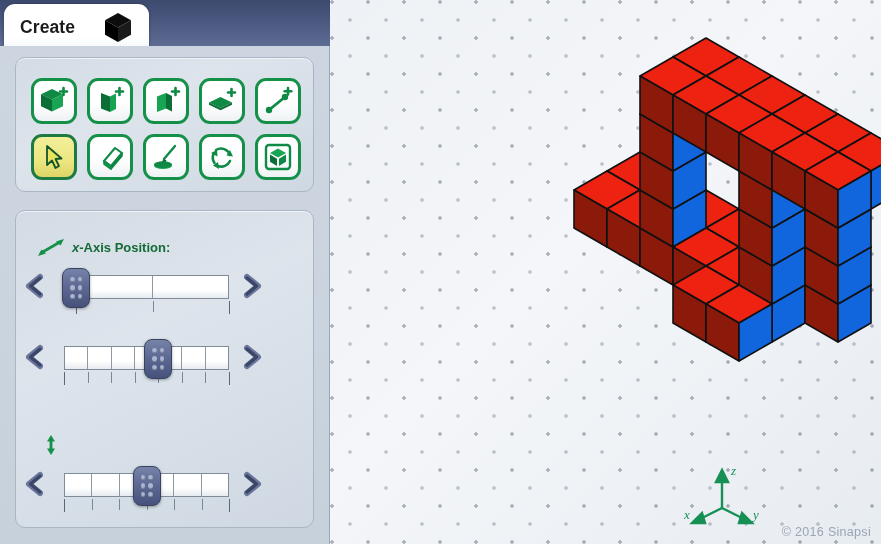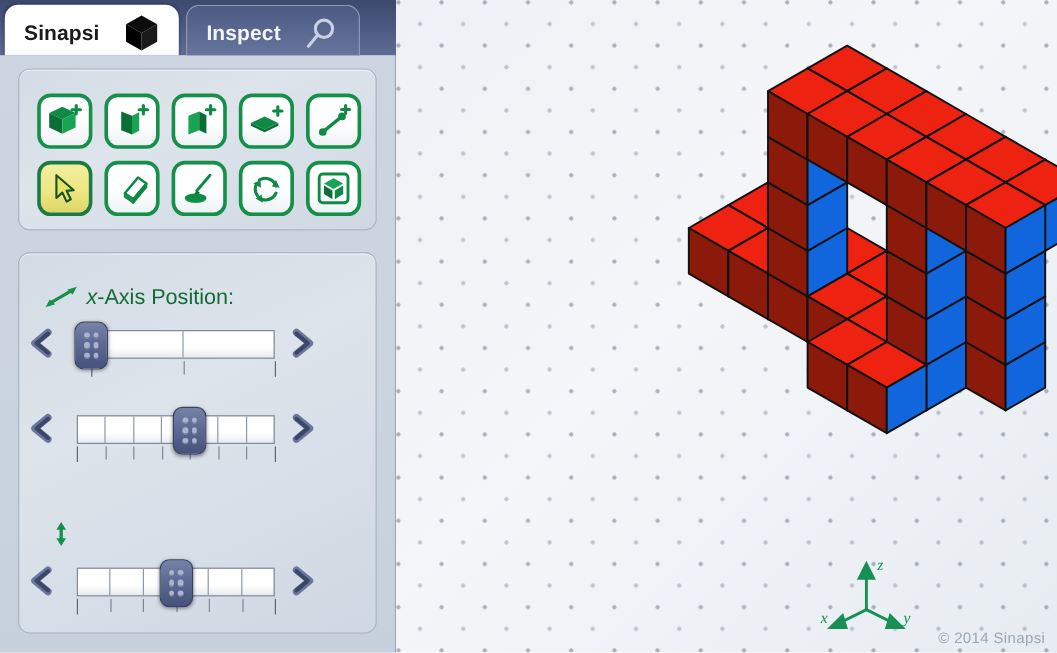--- a/index.html
+++ b/index.html
@@ -81,21 +81,21 @@
 
   
   .axis-row { position: absolute; left: 0; width: 299px; }
   #axis-row-x { top: 22px; }
   #axis-row-y { top: 121px; }
   #axis-row-z { top: 220px; }
 
   .axis-head { display: flex; align-items: center; height: 28px; padding-left: 18px; }
   .axis-gizmo { width: 34px; display: flex; justify-content: center; }
   .axis-title {
-    font-size: 18px; font-weight: normal; color: #146b36;
+    font-size: 13px; font-weight: bold; color: #146b36;
     margin-left: 4px;
   }
   .axis-title em { font-style: italic; }
 
   .slider-line {
     position: relative; height: 56px;
     display: flex; align-items: flex-start; padding-top: 7px;
   }
   .nav-arrow {
     width: 40px; display: flex; justify-content: center; align-items: center;
@@ -157,35 +157,26 @@
   }
   #shape-svg { position: absolute; left: 0; top: 0; }
 </style>
 </head>
 <body>
 
 <div id="left-panel">
 
   <div id="tabstrip">
     <div class="tab" id="tab-create">
-      <span class="tab-label">Sinapsi</span>
+      <span class="tab-label">Create</span>
       <span class="tab-icon">
         <svg width="30" height="31" viewBox="0 0 30 31">
           <polygon points="15,1 28,8.2 15,15.5 2,8.2" fill="#0d0d0d"></polygon>
           <polygon points="2,8.2 15,15.5 15,30 2,22.8" fill="#000000"></polygon>
           <polygon points="28,8.2 15,15.5 15,30 28,22.8" fill="#1a1a1a"></polygon>
-        </svg>
-      </span>
-    </div>
-    <div class="tab" id="tab-inspect">
-      <span class="tab-label">Inspect</span>
-      <span class="tab-icon">
-        <svg width="30" height="30" viewBox="0 0 30 30">
-          <circle cx="17" cy="11" r="7.2" fill="none" stroke="#c9d0e2" stroke-width="2.6"></circle>
-          <line x1="11.6" y1="16.4" x2="4" y2="25.5" stroke="#c9d0e2" stroke-width="2.6" stroke-linecap="round"></line>
         </svg>
       </span>
     </div>
   </div>
 
   <div class="group-box" id="toolbox">
 
     <div class="tool-row" id="tool-row-1">
       <div class="tool-btn">
         <svg width="30" height="30" viewBox="0 0 30 30">
@@ -558,14 +549,14 @@
         <polygon points="10,61 23,61 20,51"></polygon>
         <line x1="40" y1="46" x2="62" y2="57"></line>
         <polygon points="70,61 57,61 60,51"></polygon>
       </g>
       <text x="49" y="13" font-family="'Liberation Serif', serif" font-style="italic" font-size="13" fill="#169055">z</text>
       <text x="2" y="57" font-family="'Liberation Serif', serif" font-style="italic" font-size="13" fill="#169055">x</text>
       <text x="71" y="57" font-family="'Liberation Serif', serif" font-style="italic" font-size="13" fill="#169055">y</text>
     </svg>
   </span>
 
-  <span id="copyright">© 2014 Sinapsi</span>
+  <span id="copyright">© 2016 Sinapsi</span>
 </div>
 
 </body></html>

